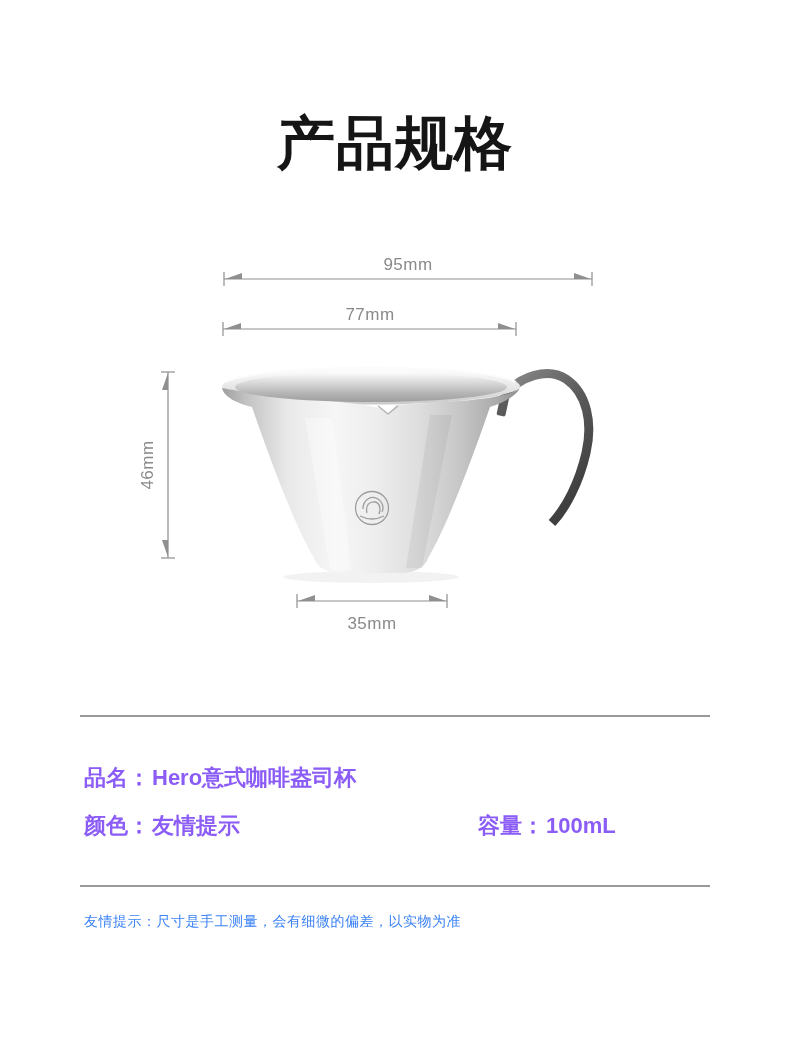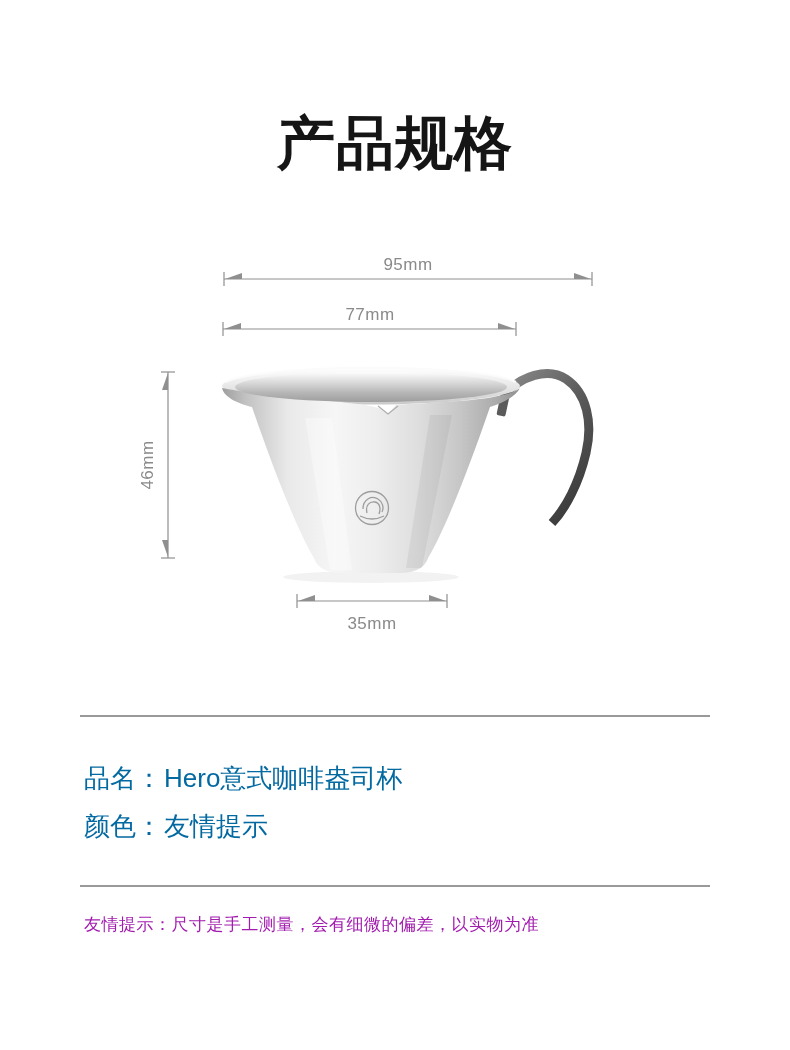--- a/index.html
+++ b/index.html
@@ -47,39 +47,39 @@
     left: 80px;
     width: 630px;
     height: 2px;
     background: #999999;
   }
   .spec-divider.top { top: 715px; }
   .spec-divider.bottom { top: 885px; }
 
   .spec-cell {
     position: absolute;
-    font-size: 26px;
-    font-weight: 400;
-    color: #0369a1;
+    font-size: 22px;
+    font-weight: 700;
+    color: #8b5cf6;
     line-height: 34px;
     white-space: nowrap;
   }
   .spec-cell .spec-value { margin-left: 2px; }
 
   .cell-r1-left  { left: 84px;  top: 761px; }
   .cell-r1-right { left: 478px; top: 761px; }
   .cell-r2-left  { left: 84px;  top: 809px; }
   .cell-r2-right { left: 478px; top: 809px; }
 
   .footer-note {
     position: absolute;
     left: 84px;
     top: 913px;
-    font-size: 17px;
-    color: #a21caf;
+    font-size: 14px;
+    color: #3b82f6;
     letter-spacing: 0.5px;
     white-space: nowrap;
   }
 </style>
 </head>
 <body>
 
 <div class="page">
 
   <h1 class="page-title">产品规格</h1>
@@ -195,18 +195,21 @@
   </svg>
 
   <div class="spec-divider top"></div>
 
   <div class="spec-cell cell-r1-left">
     <span class="spec-label">品名：</span><span class="spec-value">Hero意式咖啡盎司杯</span>
   </div>
   <div class="spec-cell cell-r2-left">
     <span class="spec-label">颜色：</span><span class="spec-value">友情提示</span>
   </div>
+  <div class="spec-cell cell-r2-right">
+    <span class="spec-label">容量：</span><span class="spec-value">100mL</span>
+  </div>
 
   <div class="spec-divider bottom"></div>
 
   <div class="footer-note">友情提示：尺寸是手工测量，会有细微的偏差，以实物为准</div>
 
 </div>
 
 </body></html>

